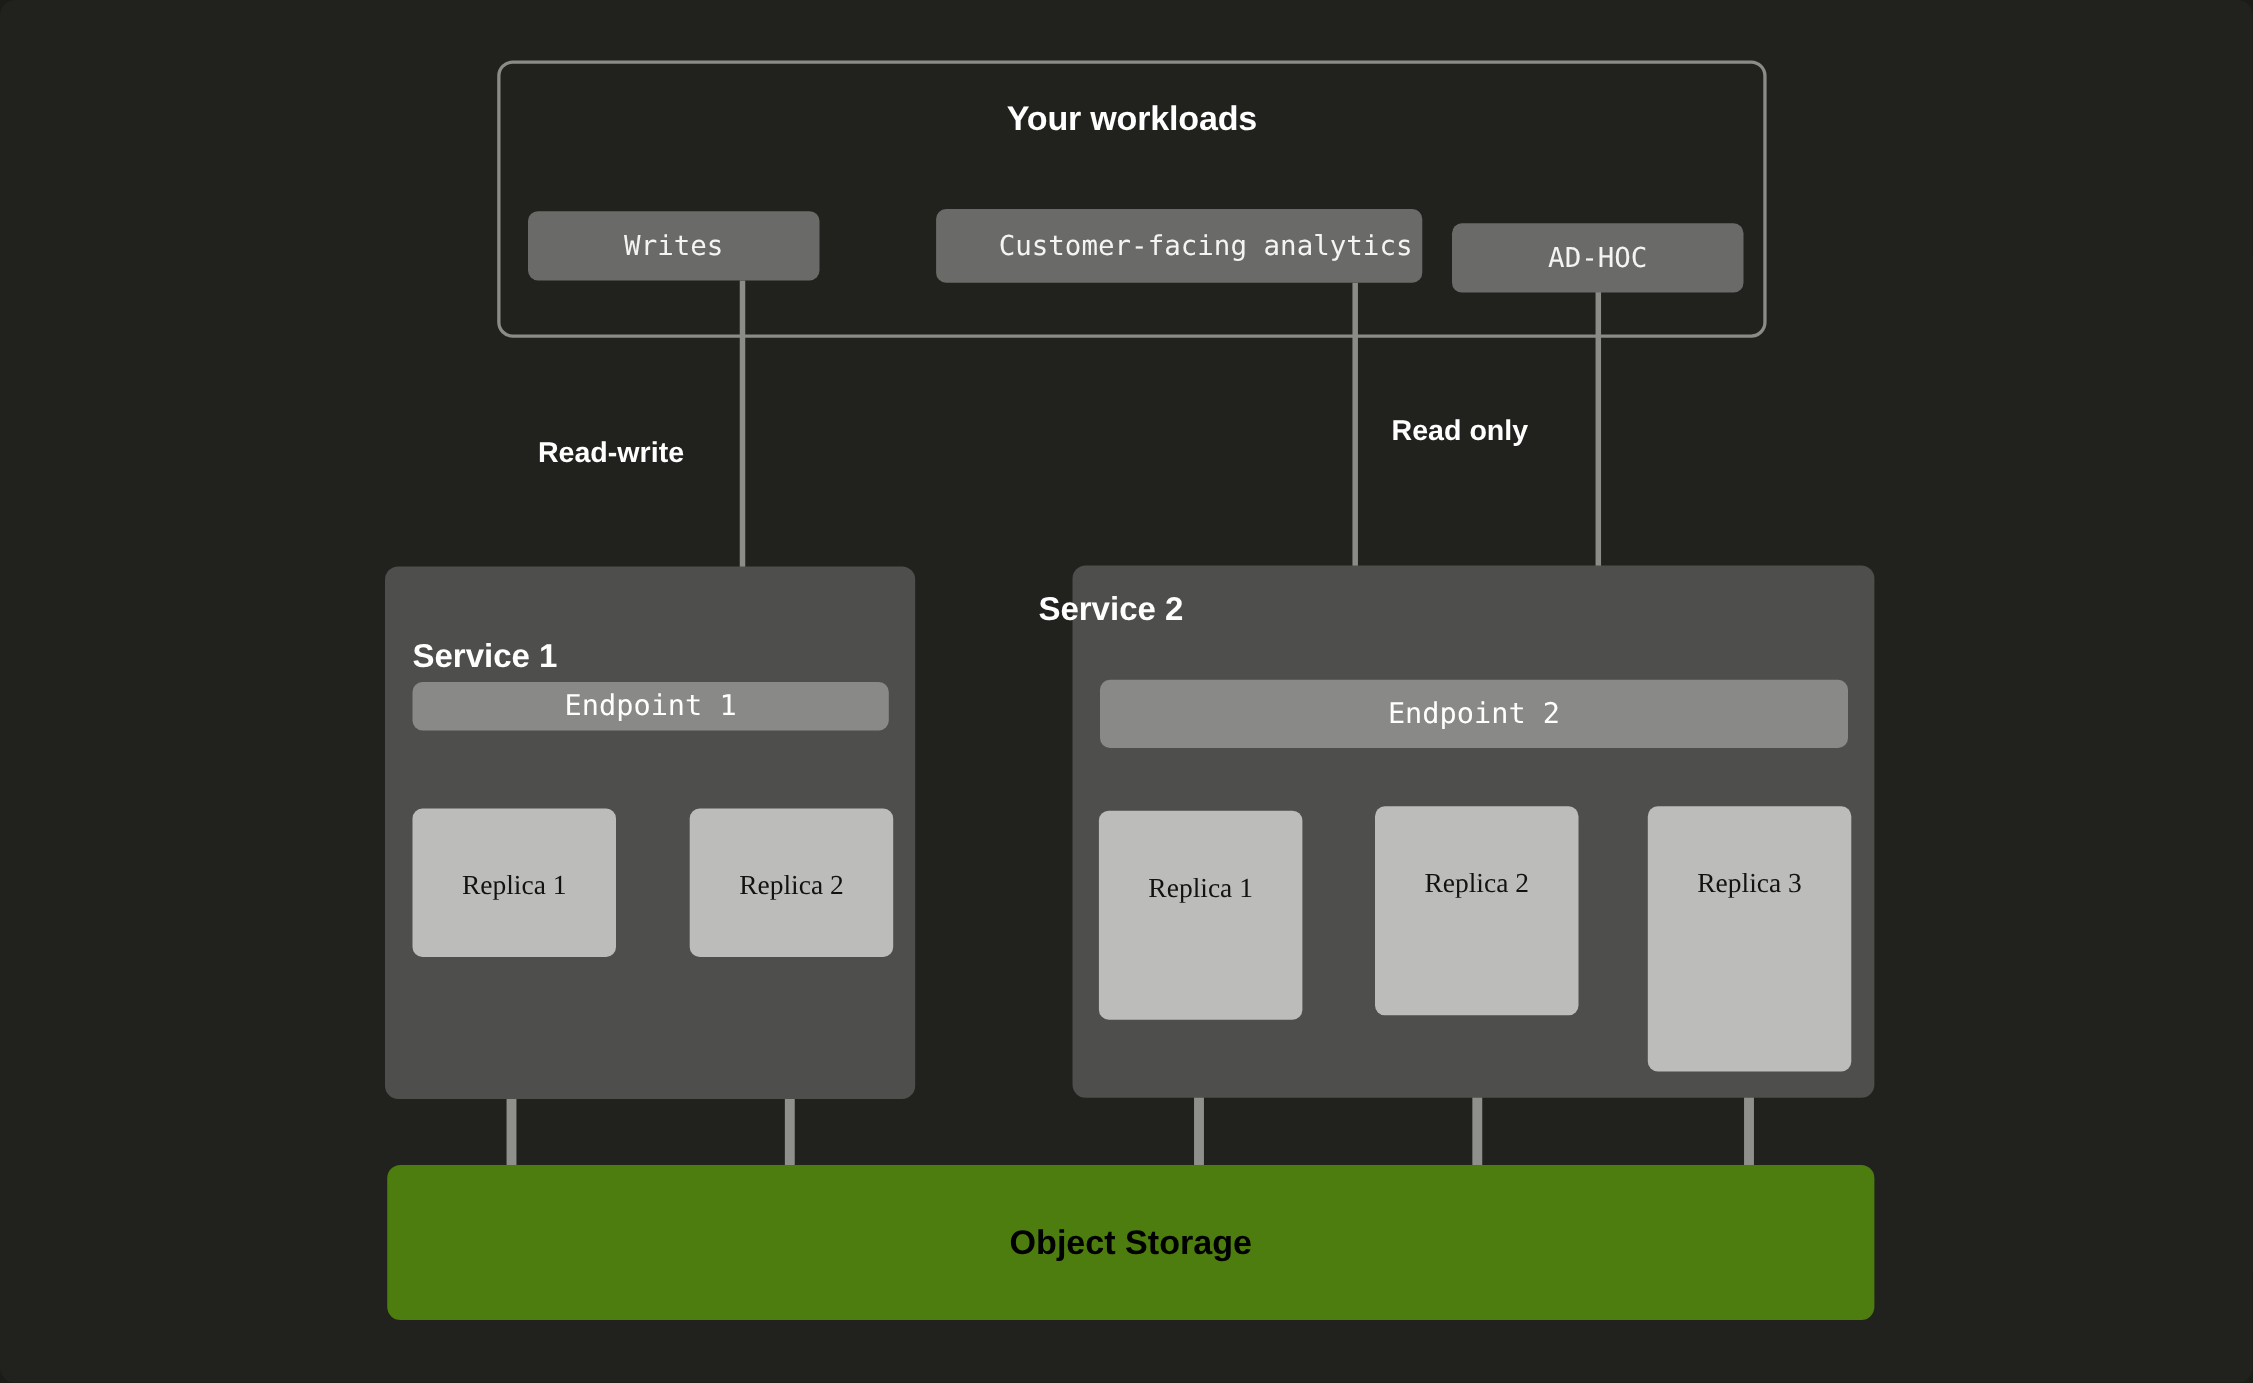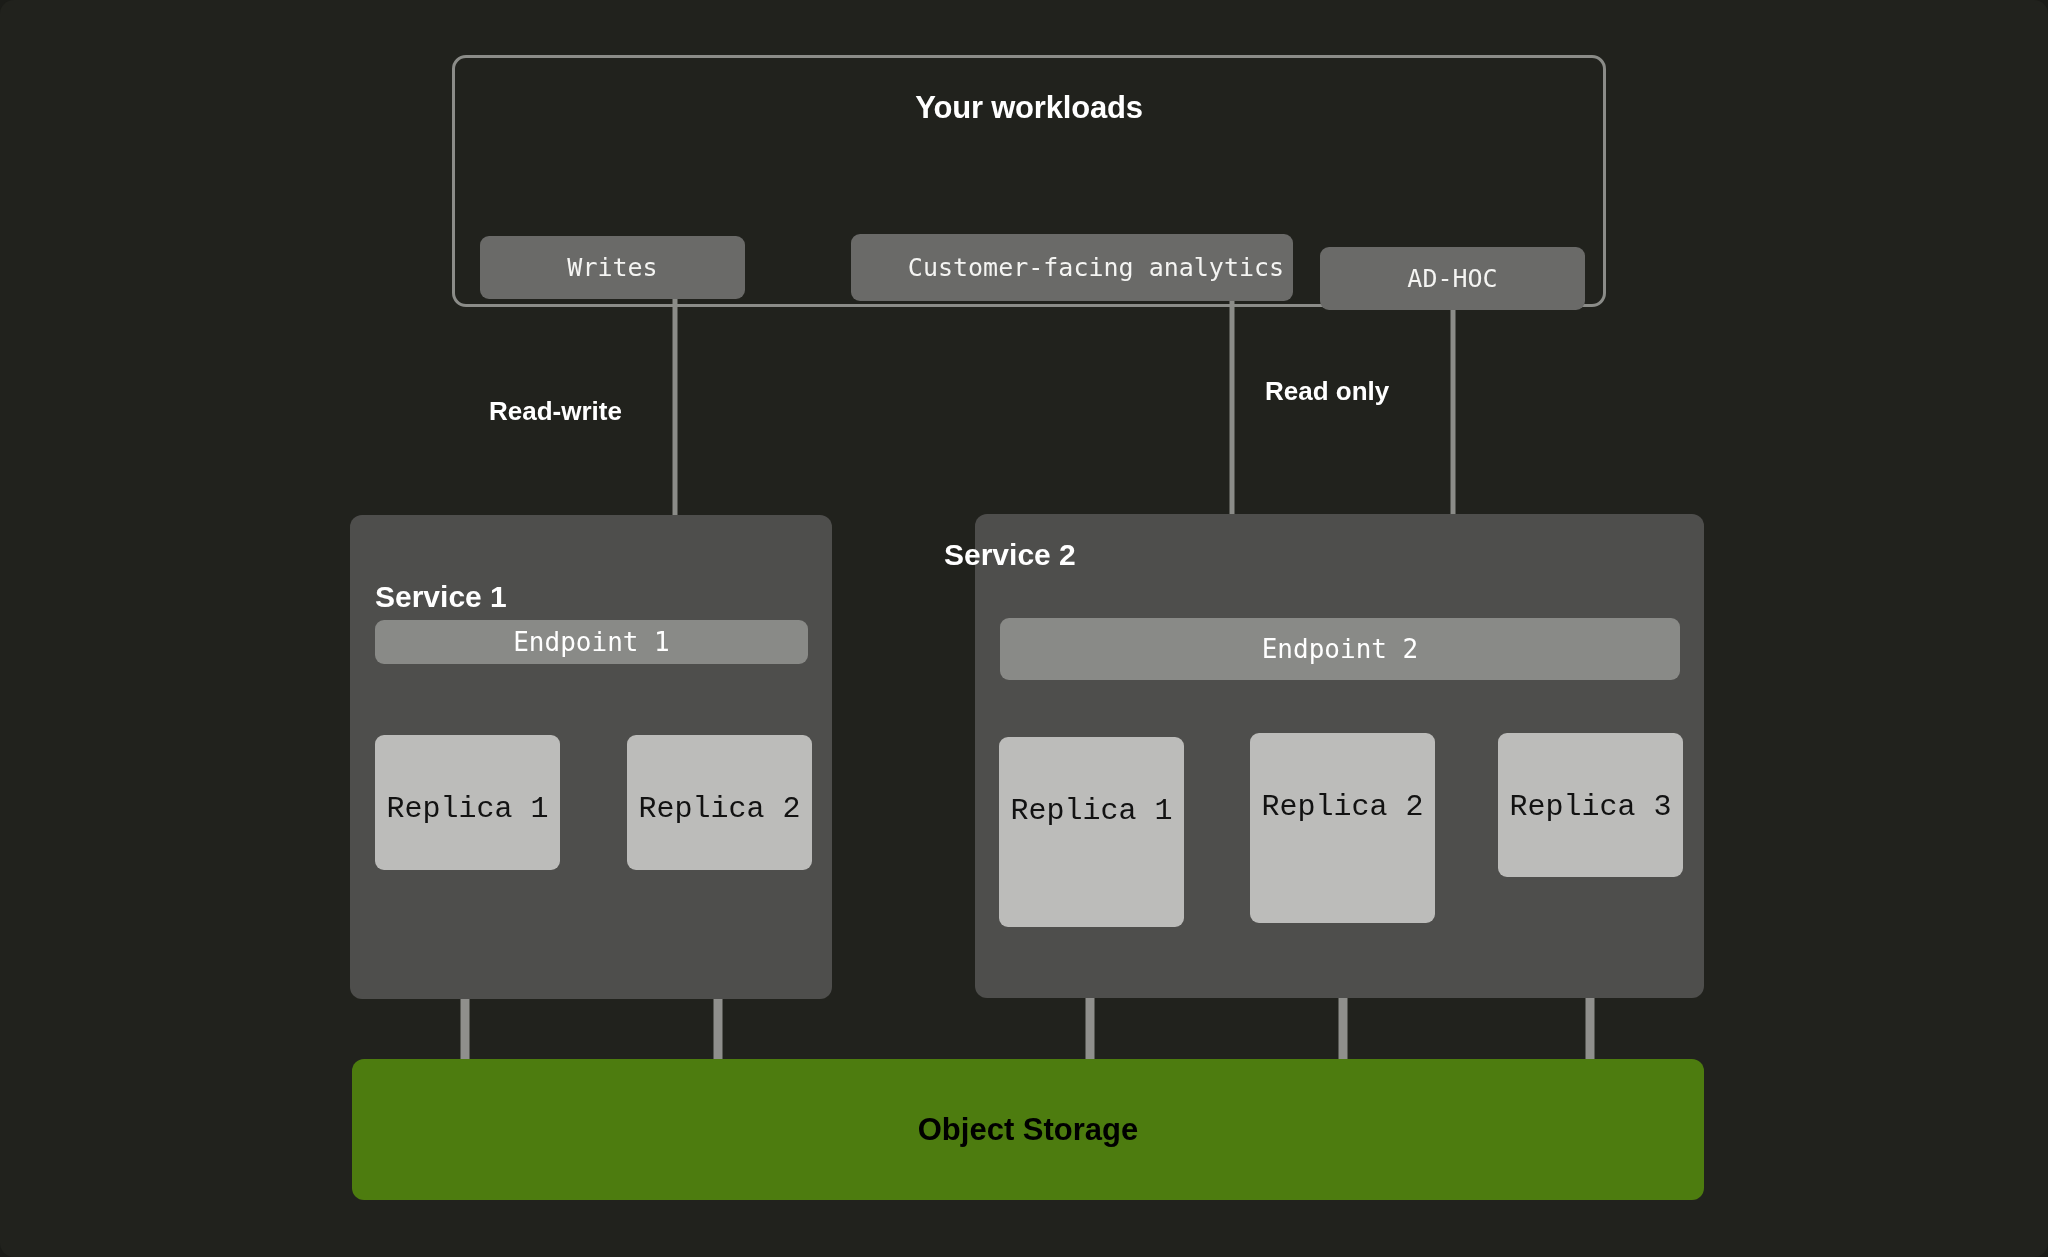--- a/index.html
+++ b/index.html
@@ -46,21 +46,20 @@
   .chip {
     background: #6a6a68;
     border-radius: 9px;
     color: #f4f4f2;
     font-family: "DejaVu Sans Mono", monospace;
     font-size: 25px;
     display: flex;
     align-items: center;
     justify-content: center;
     z-index: 6;
-    margin-top: 44px;
   }
   .chip-writes   { left: 480px;  top: 192px; width: 265px; height: 63px; }
   .chip-cfa      { left: 851px;  top: 190px; width: 442px; height: 67px; padding-left: 48px; }
   .chip-adhoc    { left: 1320px; top: 203px; width: 265px; height: 63px; }
 
   
   .edge-label {
     color: #ffffff;
     font-size: 26px;
     font-weight: bold;
@@ -102,33 +101,33 @@
     z-index: 7;
   }
   .endpoint-1 { left: 375px;  top: 620px; width: 433px; height: 44px; }
   .endpoint-2 { left: 1000px; top: 618px; width: 680px; height: 62px; }
 
   
   .replica {
     background: #bcbcba;
     border-radius: 9px;
     color: #121212;
-    font-family: Liberation Mono, monospace;
-    font-size: 30px;
+    font-family: Liberation Serif, serif;
+    font-size: 25px;
     display: flex;
     align-items: flex-start;
     justify-content: center;
     padding-top: 57px;
     z-index: 7;
   }
   .rep-s1-1 { left: 375px;  top: 735px; width: 185px; height: 135px; }
   .rep-s1-2 { left: 627px;  top: 735px; width: 185px; height: 135px; }
   .rep-s2-1 { left: 999px;  top: 737px; width: 185px; height: 190px; }
   .rep-s2-2 { left: 1250px; top: 733px; width: 185px; height: 190px; }
-  .rep-s2-3 { left: 1498px; top: 733px; width: 185px; height: 144px; }
+  .rep-s2-3 { left: 1498px; top: 733px; width: 185px; height: 241px; }
 
   
   .object-storage {
     left: 352px; top: 1059px; width: 1352px; height: 141px;
     background: #4d7c0f;
     border-radius: 12px;
     color: #000000;
     font-size: 31px;
     font-weight: bold;
     display: flex;

